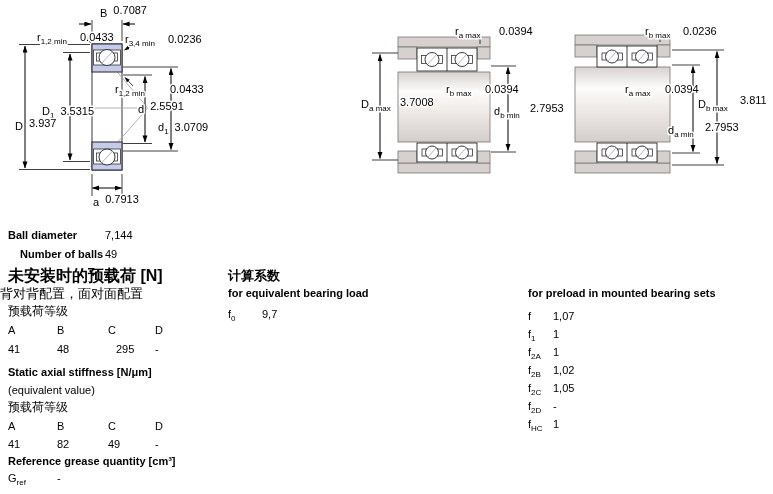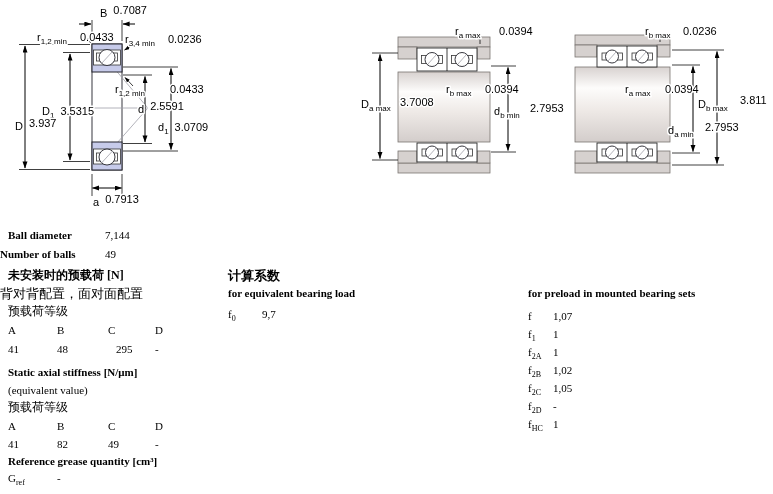--- a/index.html
+++ b/index.html
@@ -1,18 +1,18 @@
 <!DOCTYPE html>
 <html><head>
 <meta charset="utf-8">
 <style>
   html,body{margin:0;padding:0;background:#fff;}
   body{width:773px;height:494px;position:relative;overflow:hidden;
        font-family:"Liberation Sans",sans-serif;font-size:11px;color:#000;}
-  .abs{position:absolute;white-space:nowrap;line-height:13px;font-family:Liberation Serif, serif;}
+  .abs{position:absolute;white-space:nowrap;line-height:13px;}
   .b{font-weight:bold;}
   sub{font-size:8px;line-height:0;}
   .tc{position:absolute;top:0;}
   svg{position:absolute;}
   svg text{font-family:"Liberation Sans",sans-serif;font-size:11px;fill:#000;
            paint-order:stroke;stroke:#fff;stroke-width:3px;stroke-linejoin:round;}
   svg .sub{font-size:8px;}
   .dim{stroke:#000;stroke-width:1;fill:none;}
   .ext{stroke:#000;stroke-width:0.75;fill:none;}
   .thin{stroke:#a0a0a8;stroke-width:0.8;fill:none;}
@@ -208,24 +208,24 @@
   <text x="73" y="15"><tspan>r</tspan><tspan class="sub" dy="3">b max</tspan><tspan dy="-3" x="111">0.0236</tspan></text>
   <text x="53" y="73"><tspan>r</tspan><tspan class="sub" dy="3">a max</tspan><tspan dy="-3" x="93">0.0394</tspan></text>
   <text x="126" y="88"><tspan>D</tspan><tspan class="sub" dy="3">b max</tspan></text>
   <text x="168" y="84">3.811</text>
   <text x="96" y="114"><tspan>d</tspan><tspan class="sub" dy="3">a min</tspan></text>
   <text x="133" y="111">2.7953</text>
 </svg>
 
 <div class="abs b" style="left:8px;top:229px">Ball diameter</div>
 <div class="abs" style="left:105px;top:229px">7,144</div>
-<div class="abs b" style="left:0;top:248px">Number of balls</div>
+<div class="abs b" style="left:20px;top:248px">Number of balls</div>
 <div class="abs" style="left:105px;top:248px">49</div>
 
-<div class="abs b" style="left:8px;top:269px;font-size:12px">未安装时的预载荷 [N]</div>
+<div class="abs b" style="left:8px;top:269px;font-size:16px">未安装时的预载荷 [N]</div>
 <div class="abs" style="left:0;top:287px;font-size:13px">背对背配置，面对面配置</div>
 <div class="abs" style="left:8px;top:305px;font-size:12px">预载荷等级</div>
 <div class="abs" style="left:8px;top:324px;width:190px;height:13px">
   <span class="tc" style="left:0">A</span>
   <span class="tc" style="left:49px">B</span>
   <span class="tc" style="left:100px">C</span>
   <span class="tc" style="left:147px">D</span>
 </div>
 <div class="abs" style="left:8px;top:343px;width:190px;height:13px">
   <span class="tc" style="left:0">41</span>

